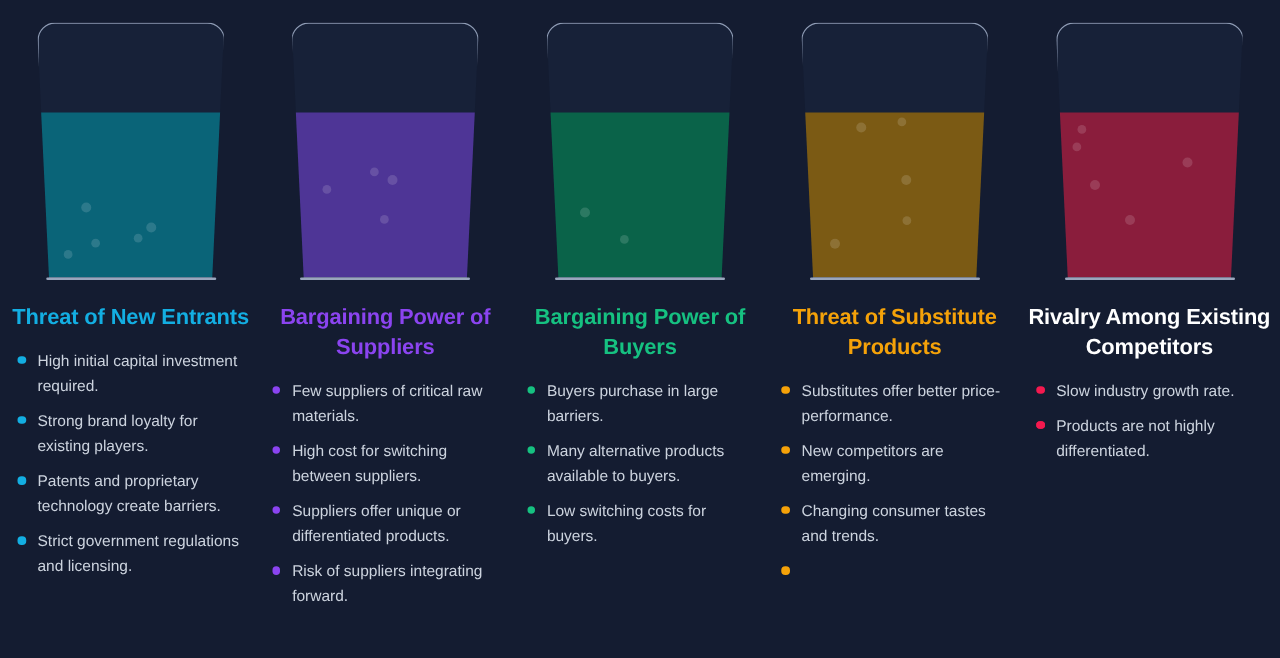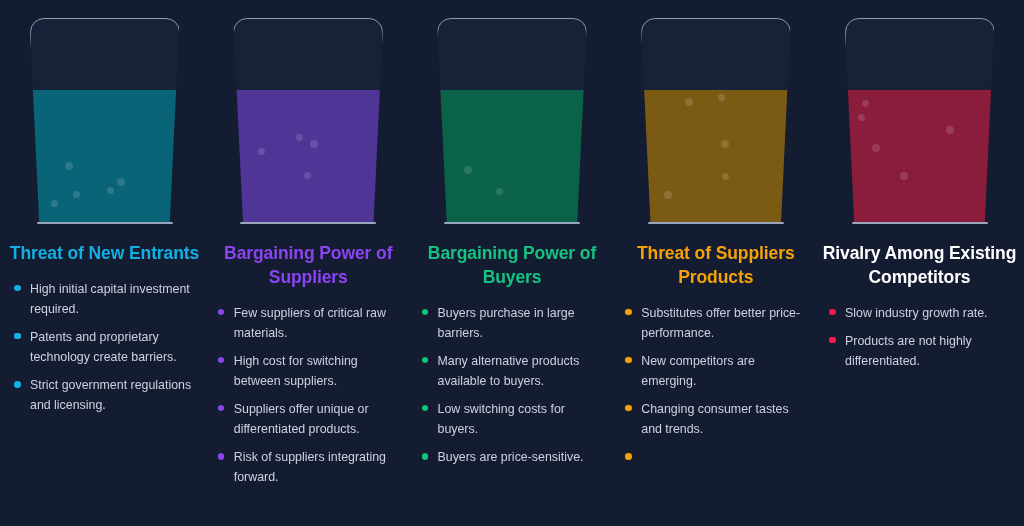--- a/index.html
+++ b/index.html
@@ -147,21 +147,21 @@
             <span class="bubble" style="left: 86px; top: 88px; width: 8px; height: 8px;"></span>
           </div>
         </div>
         <span class="taper left"></span>
         <span class="taper right"></span>
         <span class="glass-base"></span>
       </div>
       <div class="force-title" style="color: rgb(19, 174, 226);">Threat of New Entrants</div>
       <ul class="bullet-list">
         <li class="bullet-item"><span class="bullet-dot" style="background: rgb(19, 174, 226);"></span><span>High initial capital investment required.</span></li>
-        <li class="bullet-item"><span class="bullet-dot" style="background: rgb(19, 174, 226);"></span></li>
+        <li class="bullet-item"><span class="bullet-dot" style="background: rgb(19, 174, 226);"></span><span>Strong brand loyalty for existing players.</span></li>
         <li class="bullet-item"><span class="bullet-dot" style="background: rgb(19, 174, 226);"></span><span>Patents and proprietary technology create barriers.</span></li>
         <li class="bullet-item"><span class="bullet-dot" style="background: rgb(19, 174, 226);"></span><span>Strict government regulations and licensing.</span></li>
       </ul>
     </div>
     <div class="force-col">
       <div class="glass-wrap">
         <div class="glass">
           <div class="liquid" style="background: rgb(78, 53, 150); height: 65%;">
             <span class="bubble" style="left: 24px; top: 58px; width: 7px; height: 7px;"></span>
             <span class="bubble" style="left: 62px; top: 44px; width: 7px; height: 7px;"></span>
@@ -191,39 +191,38 @@
         </div>
         <span class="taper left"></span>
         <span class="taper right"></span>
         <span class="glass-base"></span>
       </div>
       <div class="force-title" style="color: rgb(22, 193, 129);">Bargaining Power of Buyers</div>
       <ul class="bullet-list">
         <li class="bullet-item"><span class="bullet-dot" style="background: rgb(22, 193, 129);"></span><span>Buyers purchase in large barriers.</span></li>
         <li class="bullet-item"><span class="bullet-dot" style="background: rgb(22, 193, 129);"></span><span>Many alternative products available to buyers.</span></li>
         <li class="bullet-item"><span class="bullet-dot" style="background: rgb(22, 193, 129);"></span><span>Low switching costs for buyers.</span></li>
-        <li class="bullet-item"><span class="bullet-dot" style="background: rgb(22, 193, 129);"></span><span>Buyers are price-sensitive.</span></li>
       </ul>
     </div>
     <div class="force-col">
       <div class="glass-wrap">
         <div class="glass">
           <div class="liquid" style="background: rgb(123, 90, 20); height: 65%;">
             <span class="bubble" style="left: 43px; top: 8px; width: 8px; height: 8px;"></span>
             <span class="bubble" style="left: 76px; top: 4px; width: 7px; height: 7px;"></span>
             <span class="bubble" style="left: 79px; top: 50px; width: 8px; height: 8px;"></span>
             <span class="bubble" style="left: 80px; top: 83px; width: 7px; height: 7px;"></span>
             <span class="bubble" style="left: 22px; top: 101px; width: 8px; height: 8px;"></span>
           </div>
         </div>
         <span class="taper left"></span>
         <span class="taper right"></span>
         <span class="glass-base"></span>
       </div>
-      <div class="force-title" style="color: rgb(245, 162, 9);">Threat of Suppliers Products</div>
+      <div class="force-title" style="color: rgb(245, 162, 9);">Threat of Substitute Products</div>
       <ul class="bullet-list">
         <li class="bullet-item"><span class="bullet-dot" style="background: rgb(245, 162, 9);"></span><span>Substitutes offer better price-performance.</span></li>
         <li class="bullet-item"><span class="bullet-dot" style="background: rgb(245, 162, 9);"></span><span>New competitors are emerging.</span></li>
         <li class="bullet-item"><span class="bullet-dot" style="background: rgb(245, 162, 9);"></span><span>Changing consumer tastes and trends.</span></li>
         <li class="bullet-item"><span class="bullet-dot" style="background: rgb(245, 162, 9);"></span></li>
       </ul>
     </div>
     <div class="force-col">
       <div class="glass-wrap">
         <div class="glass">

